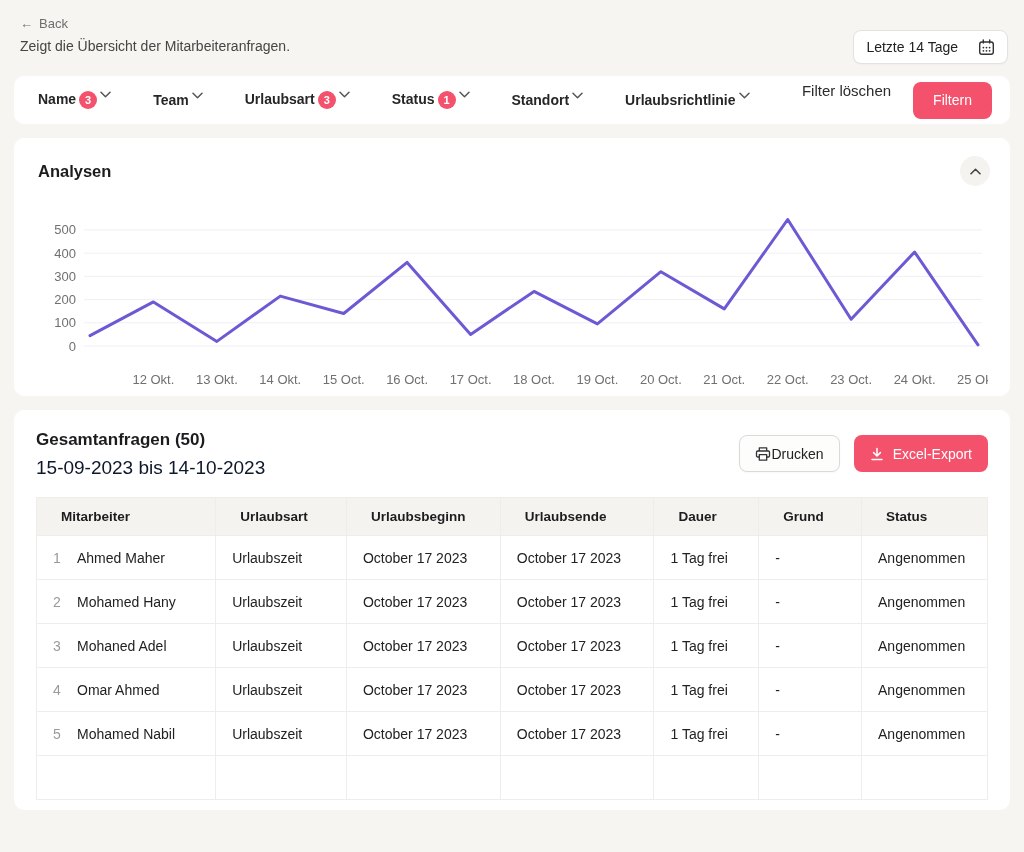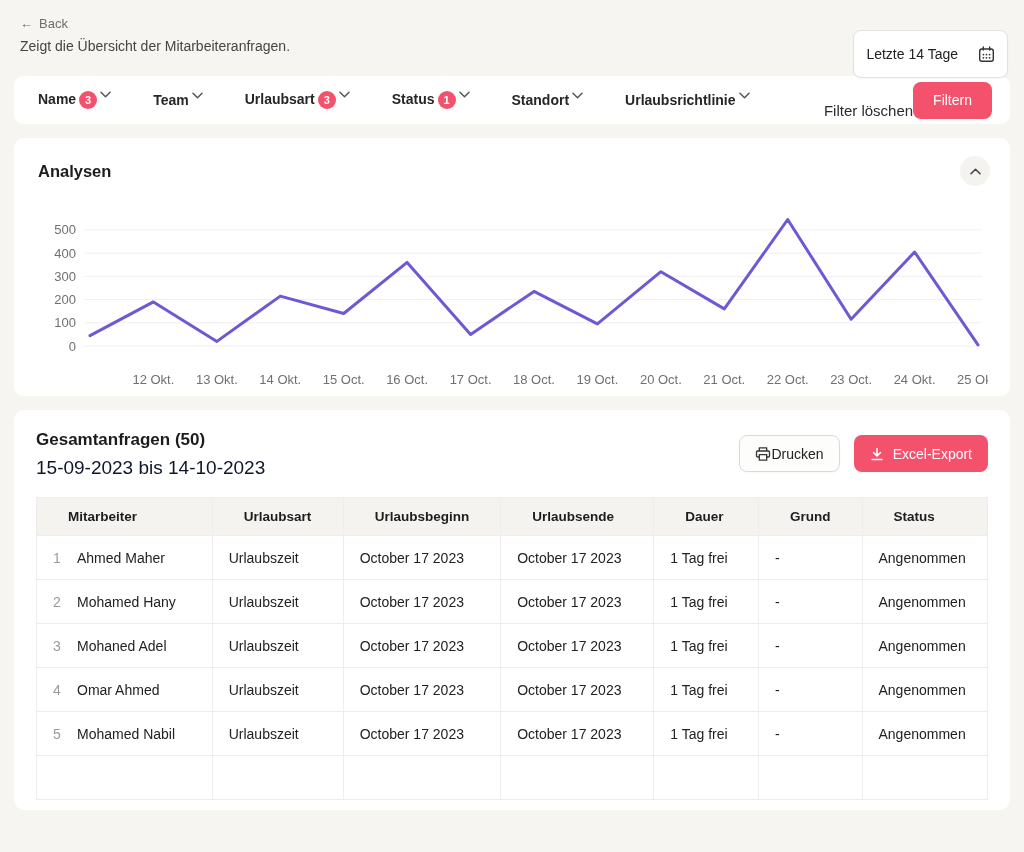--- a/index.html
+++ b/index.html
@@ -12,36 +12,36 @@
     --grid:#f0eff6;
   }
   .page { width:1024px; height:852px; position:relative; }
 
   
   header { position:relative; padding:14px 16px 10px 20px; }
   .back-link { display:inline-flex; align-items:center; gap:6px; font-size:13px; color:#6d6d6d; cursor:pointer; margin-bottom:7px; }
   h1.page-title { font-size:21px; font-weight:700; letter-spacing:.2px; margin-bottom:5px; }
   .page-subtitle { font-size:14px; color:#454545; }
   .date-btn {
-    position:absolute; right:16px; top:30px; height:48px; min-width:154px;
+    position:absolute; right:16px; top:30px; height:34px; min-width:154px;
     display:flex; align-items:center; justify-content:space-between; gap:20px;
     background:#fff; border:1px solid #e4e2de; border-radius:8px; padding:0 12px;
     font-family:inherit; font-size:14px; color:#222; cursor:pointer;
     box-shadow:0 1px 2px rgba(0,0,0,.03);
   }
 
   
   .card { background:#fff; border-radius:10px; margin:0 14px; }
 
   
   .filter-bar { margin-top:12px; height:48px; display:flex; align-items:center; justify-content:space-between; padding:0 18px 0 24px; }
   .filter-items { display:flex; align-items:center; gap:42px; }
   .filter-item { display:inline-flex; align-items:flex-start; gap:3px; background:none; border:none; font-family:inherit; font-size:14px; font-weight:700; color:#262626; cursor:pointer; }
   .f-badge { display:inline-flex; align-items:center; justify-content:center; width:18px; height:18px; border-radius:50%; background:var(--accent); color:#fff; font-size:11px; font-weight:700; }
-  .filter-right { display:flex; align-items:flex-end; }
+  .filter-right { display:flex; align-items:flex-start; gap:22px; }
   .clear-btn { background:none; border:none; font-family:inherit; font-size:15px; color:#2b2b2b; cursor:pointer; }
   .apply-btn { background:var(--accent); color:#fff; border:none; border-radius:8px; height:37px; padding:0 20px; font-family:inherit; font-size:14px; cursor:pointer; }
 
   
   .analytics { margin-top:14px; }
   .card-head { display:flex; align-items:center; justify-content:space-between; padding:18px 20px 4px 24px; }
   .card-head h2 { font-size:16.5px; font-weight:700; }
   .collapse-btn { width:30px; height:30px; border-radius:50%; border:none; background:#f4f3f0; display:flex; align-items:center; justify-content:center; cursor:pointer; }
   #chart { display:block; margin:4px 20px 0 24px; }
   #chart text { font-family:"Liberation Sans", sans-serif; font-size:13px; fill:#707070; }
@@ -56,21 +56,21 @@
   .requests { margin-top:14px; padding:20px 22px 0 22px; min-height:400px; }
   .req-head { display:flex; align-items:flex-start; justify-content:space-between; margin-bottom:18px; }
   .req-head h2 { font-size:17px; font-weight:700; margin-bottom:7px; }
   .req-date { font-size:19px; color:#0f172a; }
   .req-actions { display:flex; align-items:center; gap:14px; margin-top:5px; }
   .print-btn { display:inline-flex; align-items:center; gap:1px; background:#fdfdfc; border:1px solid #dcdad6; border-radius:8px; height:37px; padding:0 15px; font-family:inherit; font-size:14px; color:#222; cursor:pointer; box-shadow:0 1px 2px rgba(0,0,0,.03); }
   .export-btn { display:inline-flex; align-items:center; gap:9px; background:var(--accent); border:none; border-radius:8px; height:37px; padding:15px 16px; font-family:inherit; font-size:14px; color:#fff; cursor:pointer; }
 
   table { width:100%; border-collapse:collapse; font-size:14px; }
   th, td { border:1px solid #efedea; }
-  th { background:#f4f3f0; text-align:left; padding:11px 31px; font-size:13.5px; font-weight:700; color:#1d1d1f; }
+  th { background:#f4f3f0; text-align:left; padding:11px 24px; font-size:13.5px; font-weight:700; color:#1d1d1f; }
   td { padding:13px 16px; color:#222; height:44px; }
   .row-num { color:#9a9a9a; display:inline-block; width:24px; }
 </style>
 </head>
 <body style="--accent: #f4516c; --grid: #f0eff6;">
 
 <div class="page">
 
   <header>
     <div class="back-link">

